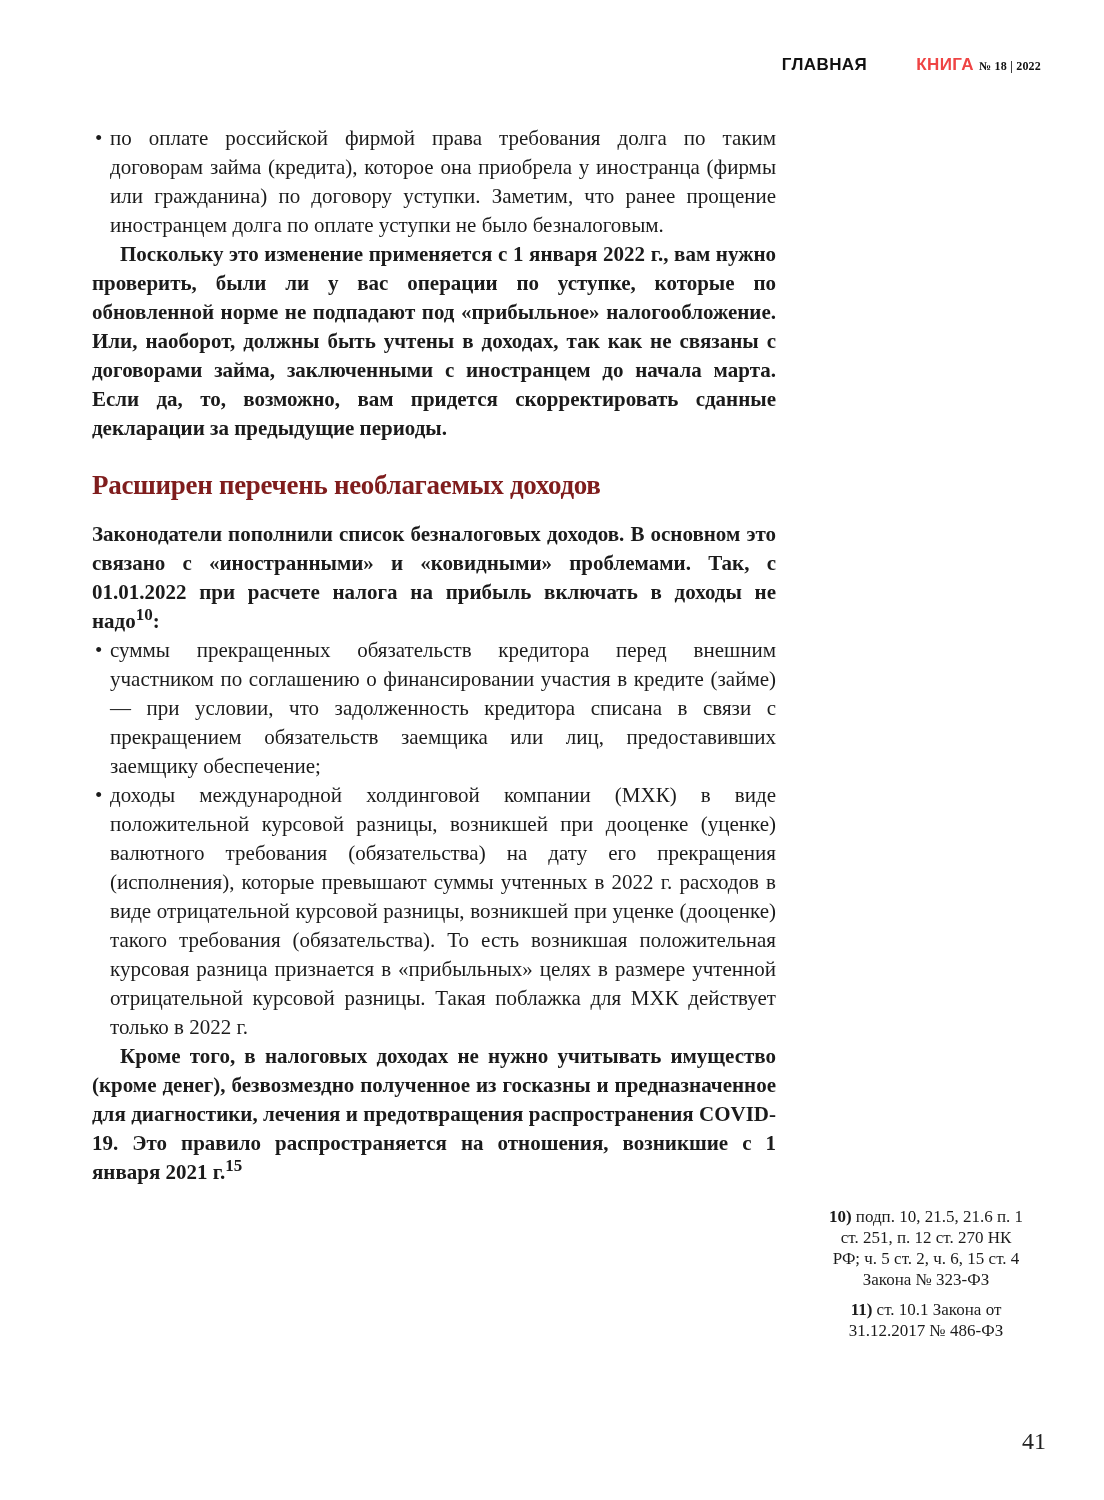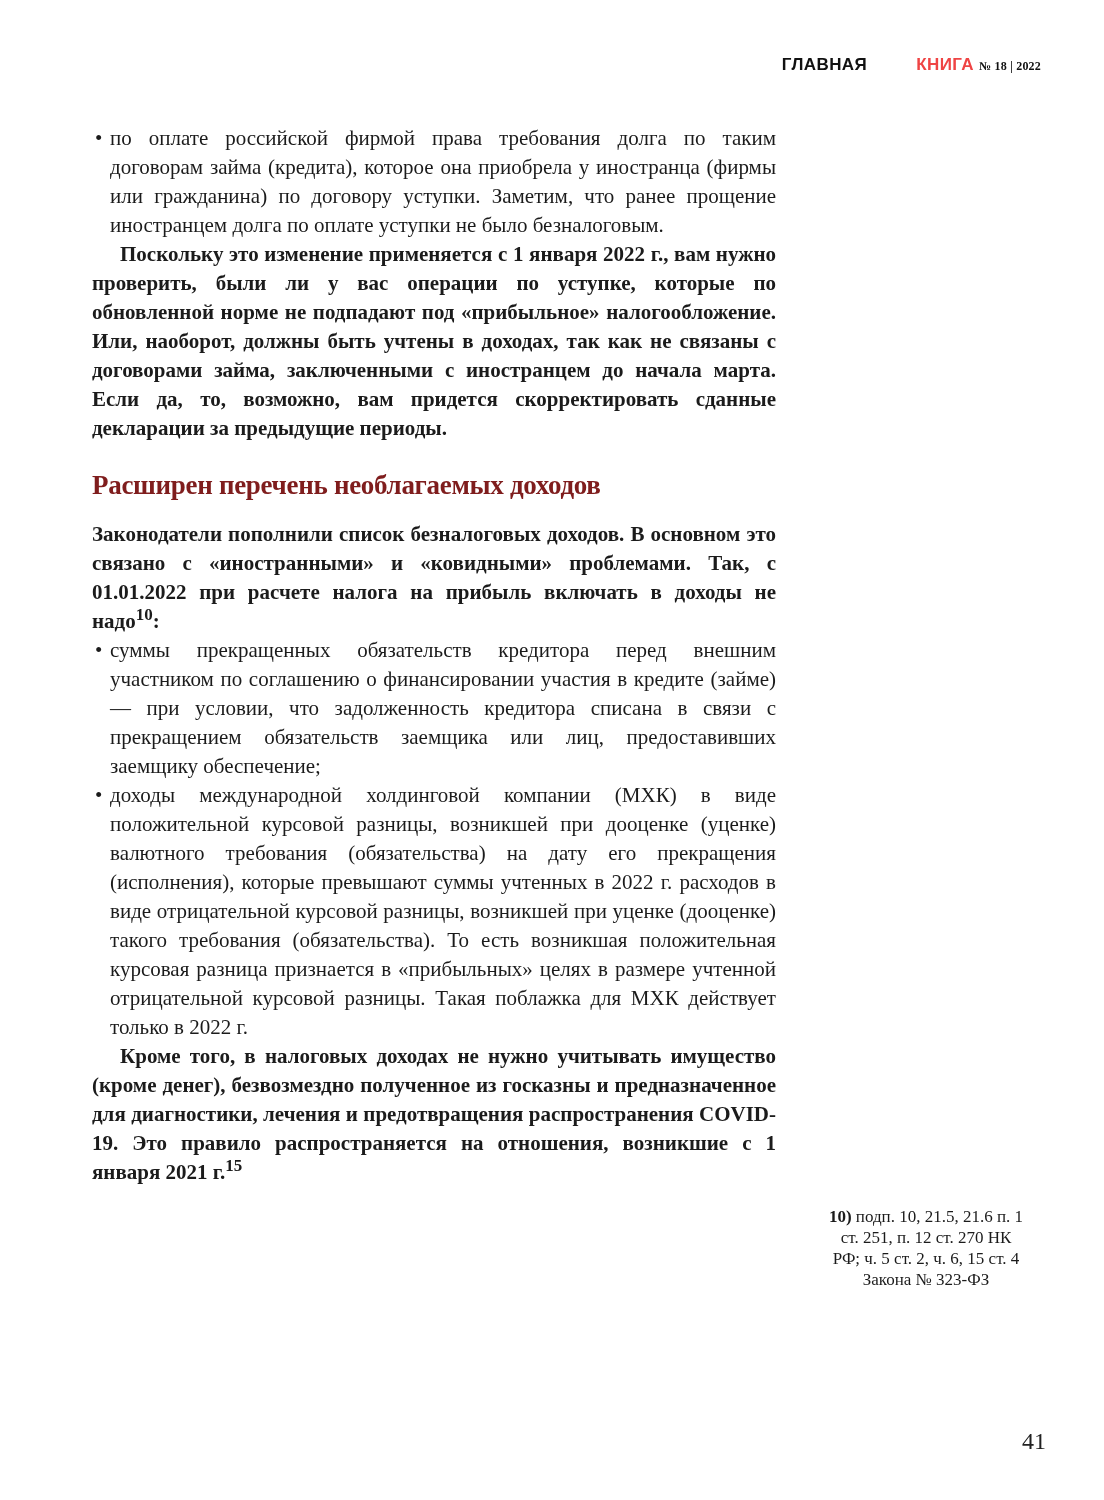--- a/index.html
+++ b/index.html
@@ -121,17 +121,18 @@
     <p class="lead">Законодатели пополнили список безналоговых доходов. В основном это связано с «иностранными» и «ковидными» проблемами. Так, с 01.01.2022 при расчете налога на прибыль включать в доходы не надо<sup>10</sup>:</p>
     <ul class="blist">
         <li>суммы прекращенных обязательств кредитора перед внешним участником по соглашению о финансировании участия в кредите (займе) — при условии, что задолженность кредитора списана в связи с прекращением обязательств заемщика или лиц, предоставивших заемщику обеспечение;</li>
         <li>доходы международной холдинговой компании (МХК) в виде положительной курсовой разницы, возникшей при дооценке (уценке) валютного требования (обязательства) на дату его прекращения (исполнения), которые превышают суммы учтенных в 2022 г. расходов в виде отрицательной курсовой разницы, возникшей при уценке (дооценке) такого требования (обязательства). То есть возникшая положительная курсовая разница признается в «прибыльных» целях в размере учтенной отрицательной курсовой разницы. Такая поблажка для МХК действует только в 2022 г.</li>
       </ul>
     <p class="indent">Кроме того, в налоговых доходах не нужно учитывать имущество (кроме денег), безвозмездно полученное из госказны и предназначенное для диагностики, лечения и предотвращения распространения COVID-19. Это правило распространяется на отношения, возникшие с 1 января 2021 г.<sup>15</sup></p>
   </div>
 
   <aside class="sidebar">
       <div class="footnote"><b>10)</b> подп. 10, 21.5, 21.6 п. 1 ст. 251, п. 12 ст. 270 НК РФ; ч. 5 ст. 2, ч. 6, 15 ст. 4 Закона № 323-ФЗ</div>
+      <div class="footnote"><b>11)</b> ст. 10.1 Закона от 31.12.2017 № 486-ФЗ</div>
     </aside>
 
   <div class="page-number">41</div>
 
 </div>
 
 </body></html>

